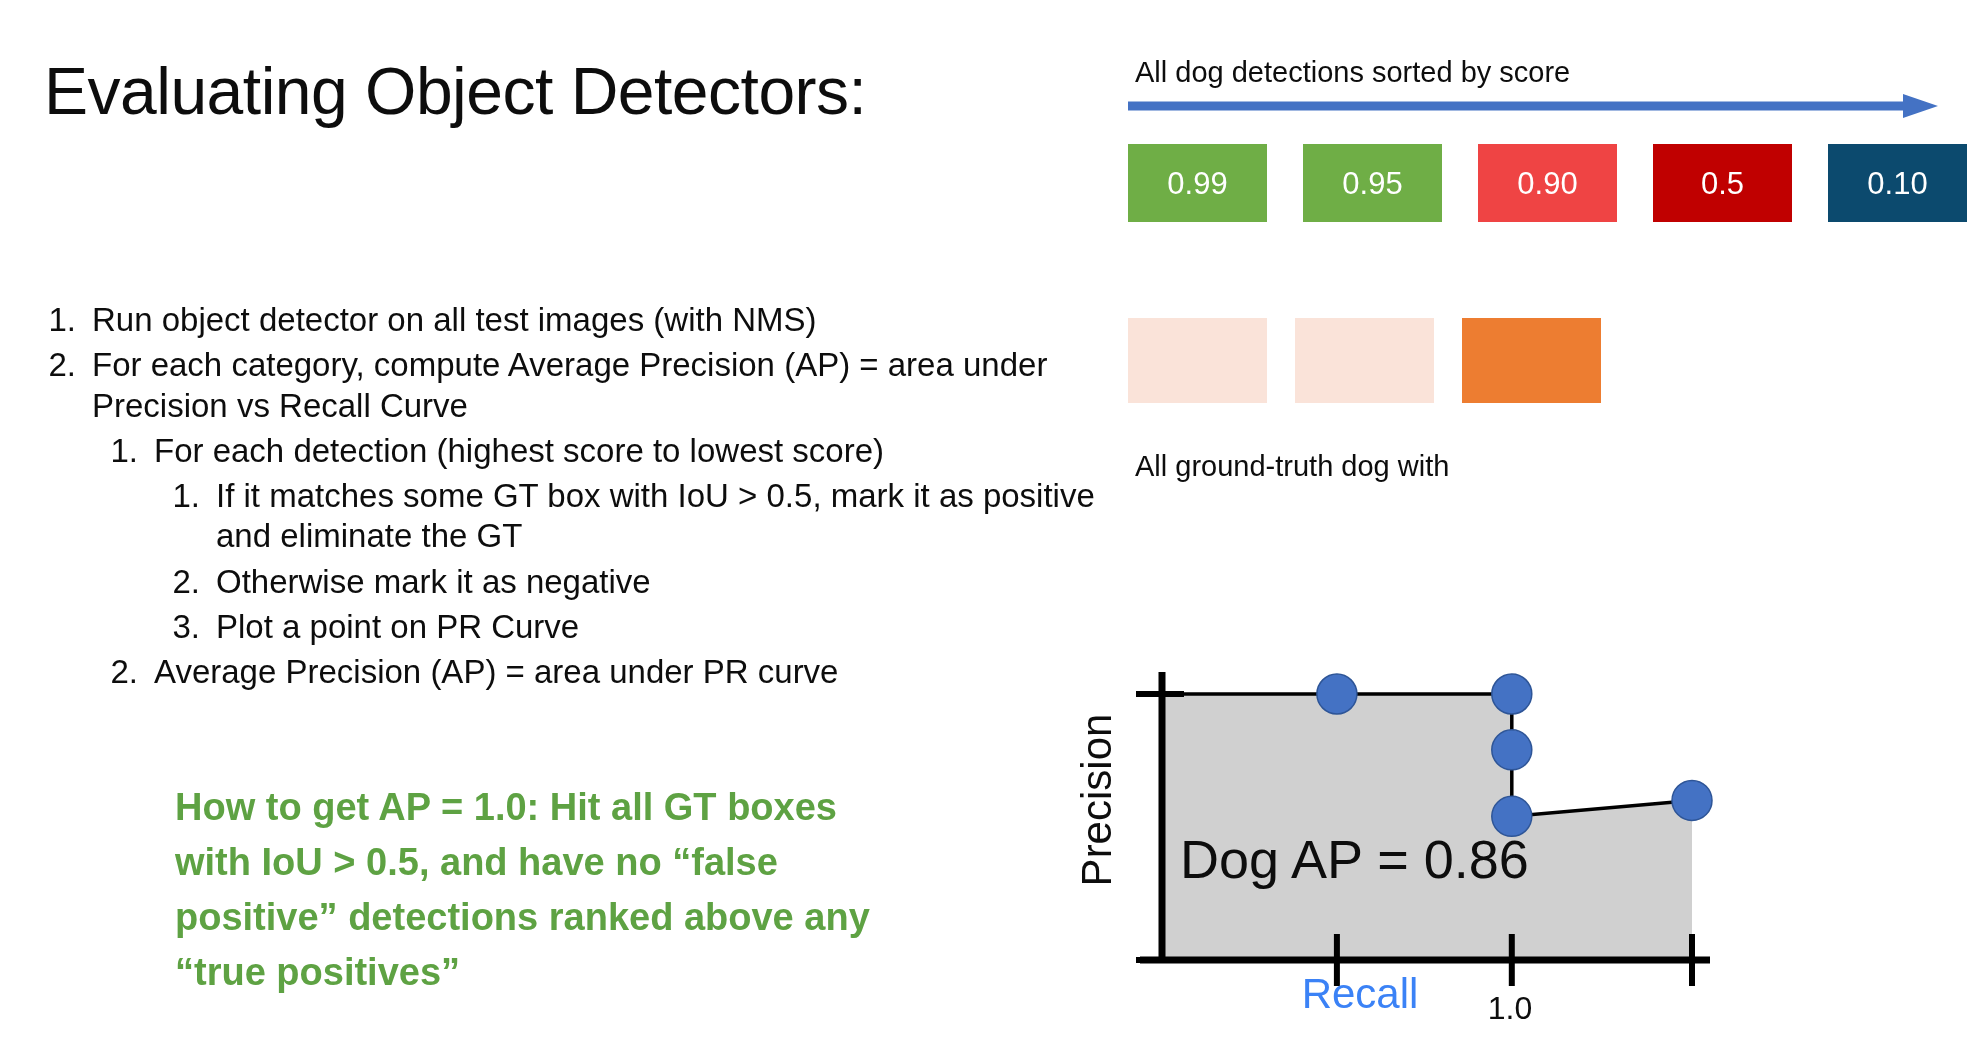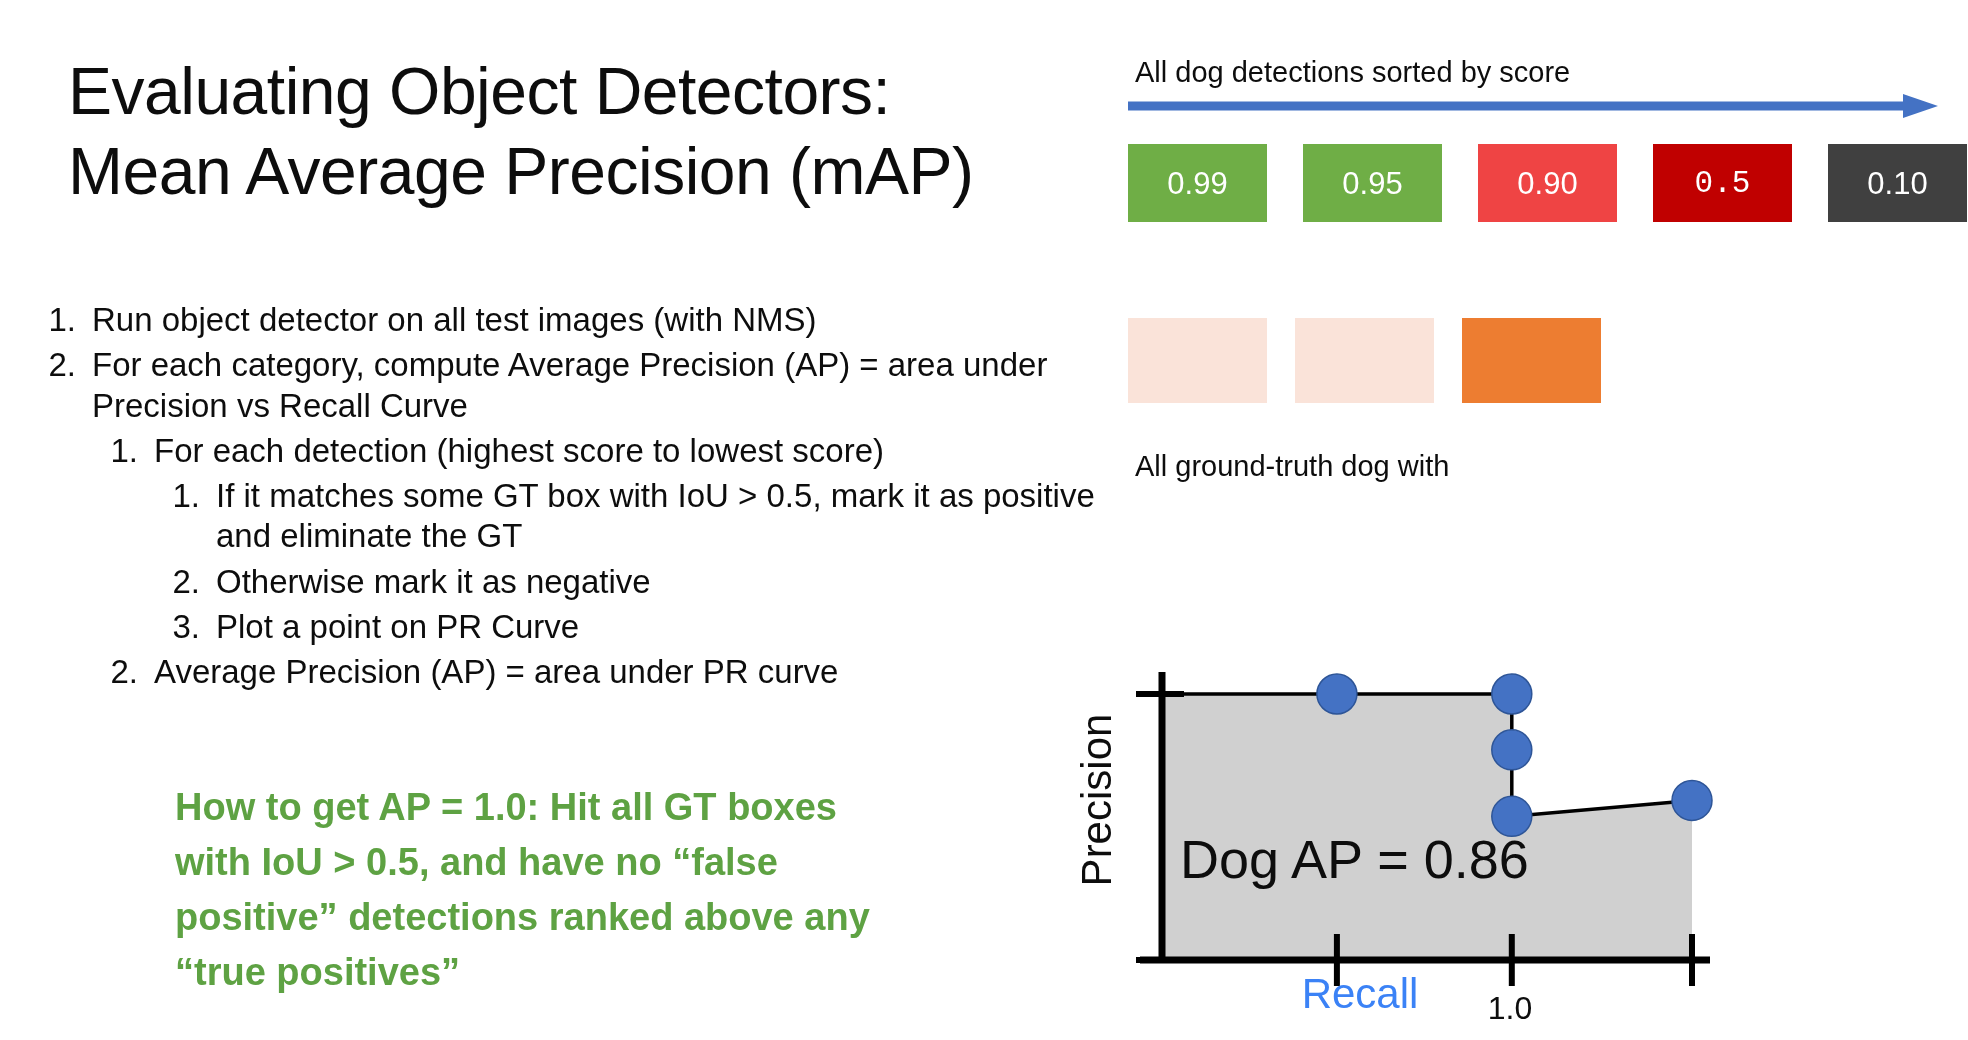--- a/index.html
+++ b/index.html
@@ -21,21 +21,21 @@
     position: absolute;
     left: 44px;
     top: 58px;
     width: 1070px;
     font-size: 66px;
     line-height: 1.0;
     font-weight: 400;
     color: #0d0d0d;
     letter-spacing: -0.5px;
   }
-  #slide-title .title-line { display: block; white-space: nowrap; margin-left: 24px; }
+  #slide-title .title-line { display: block; white-space: nowrap; }
   #slide-title .title-line + .title-line { margin-top: 14px; }
 
   
   #outline {
     position: absolute;
     left: 40px;
     top: 300px;
     width: 1060px;
   }
   .olitem {
@@ -173,21 +173,20 @@
     font-size: 54px;
     color: #0d0d0d;
     white-space: nowrap;
   }
 </style>
 </head>
 <body>
 
 <div id="slide-title">
   <span class="title-line">Evaluating Object Detectors:</span>
-  <span class="title-line">Mean Average Precision (mAP)</span>
 </div>
 
 <div id="outline">
     <div class="olitem lvl1">
       <span class="num">1.</span>
       <span class="txt">Run object detector on all test images (with NMS)</span>
     </div>
     <div class="olitem lvl1">
       <span class="num">2.</span>
       <span class="txt">For each category, compute Average Precision (AP) = area under Precision vs Recall Curve</span>
@@ -228,24 +227,24 @@
 <div id="det-row">
     <div class="det-box" style="background: rgb(111, 174, 70);">
       <span>0.99</span>
     </div>
     <div class="det-box" style="background: rgb(111, 174, 70);">
       <span>0.95</span>
     </div>
     <div class="det-box" style="background: #ef4444;">
       <span>0.90</span>
     </div>
-    <div class="det-box" style="background: rgb(192, 0, 0); font-family: Liberation Mono, monospace;">
+    <div class="det-box" style="background: rgb(192, 0, 0);">
       <span>0.5</span>
     </div>
-    <div class="det-box" style="background: #404040;">
+    <div class="det-box" style="background: #0c4a6e;">
       <span>0.10</span>
     </div>
   </div>
 
 <div id="gt-row">
     <div class="gt-box" style="background: rgb(250, 227, 217);"></div>
     <div class="gt-box" style="background: rgb(250, 227, 217);"></div>
     <div class="gt-box" style="background: rgb(237, 125, 49);"></div>
   </div>
 <div id="gt-caption">All ground-truth dog with</div>

